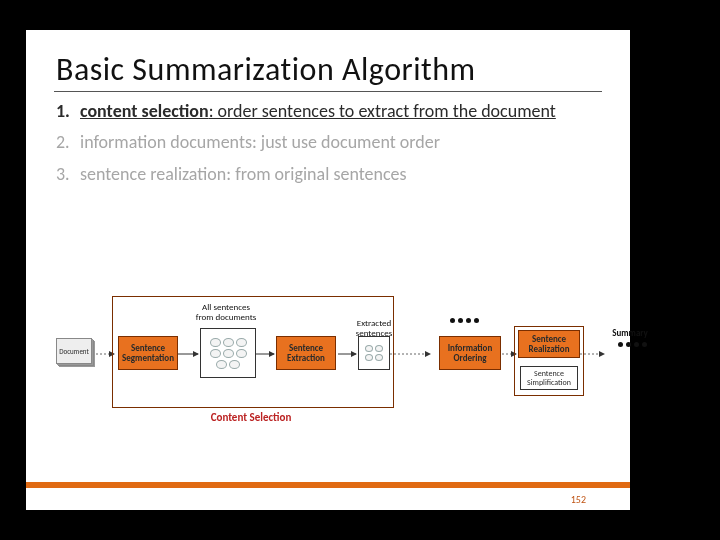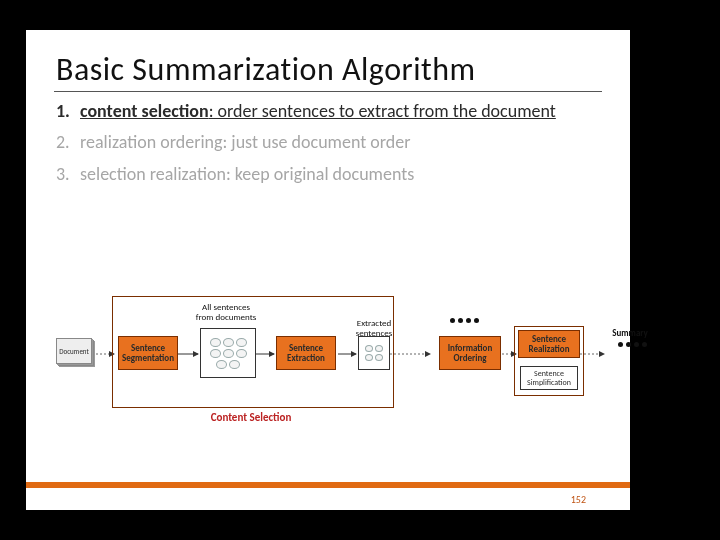--- a/index.html
+++ b/index.html
@@ -134,27 +134,27 @@
   <div class="list">
     <div class="item">
       <div class="num bold">1.</div>
       <div class="txt">
         <span class="bold underline">content selection</span><span class="underline">: order sentences to extract from the document</span>
       </div>
     </div>
     <div class="item faded">
       <div class="num">2.</div>
       <div class="txt">
-        <span>realization ordering</span><span>: just use document order</span>
+        <span>information documents</span><span>: just use document order</span>
       </div>
     </div>
     <div class="item faded">
       <div class="num">3.</div>
       <div class="txt">
-        <span>selection realization</span><span>: keep original documents</span>
+        <span>sentence realization</span><span>: from original sentences</span>
       </div>
     </div>
   </div>
 
   <div class="diagram">
 
     <svg class="arrows">
       <defs>
         <marker id="ah" markerWidth="6" markerHeight="6" refX="5" refY="3" orient="auto">
           <path d="M0,0 L6,3 L0,6 Z" fill="#333"></path>

